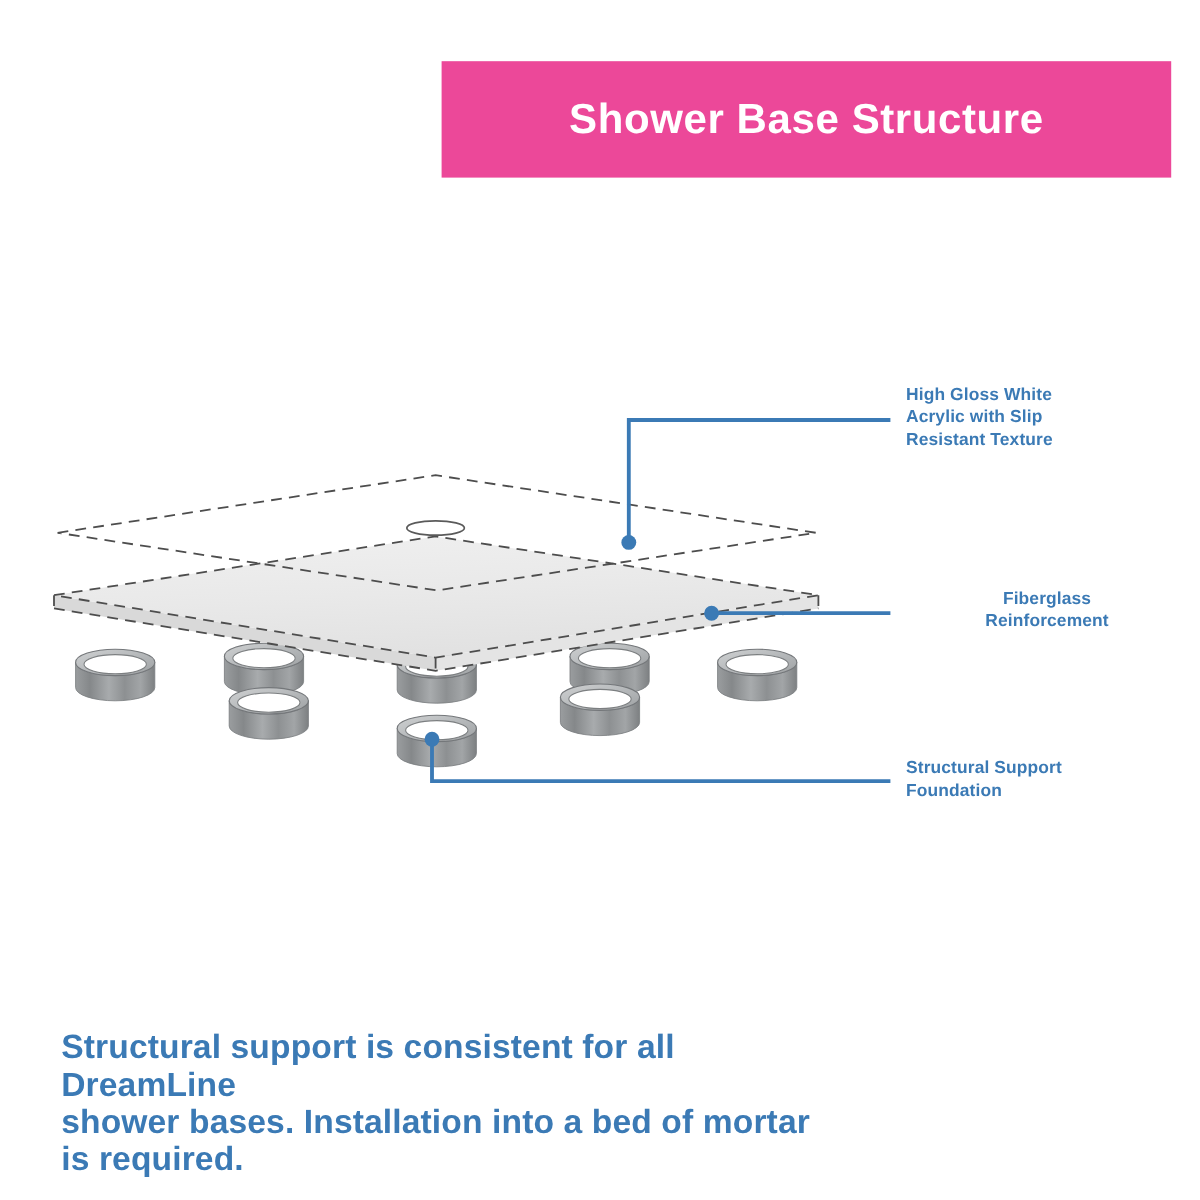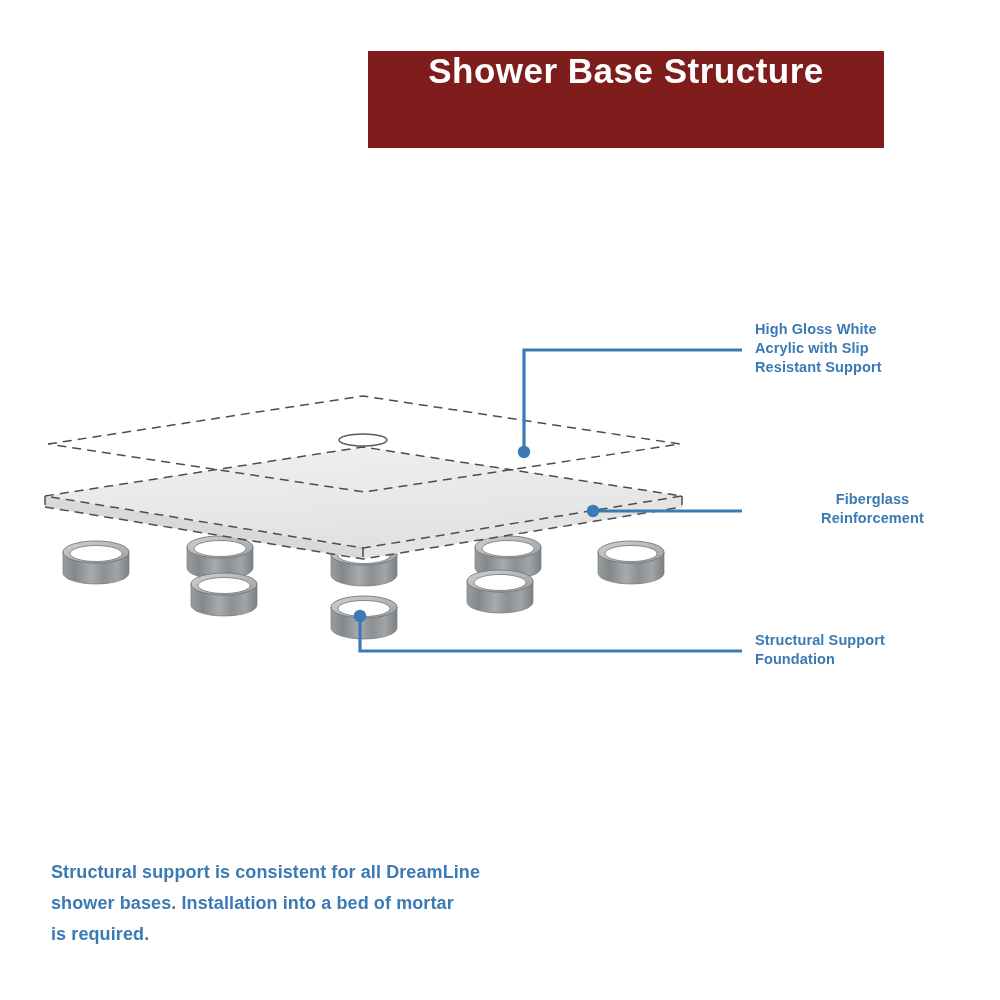--- a/index.html
+++ b/index.html
@@ -18,25 +18,25 @@
     position: absolute;
     left: 0; top: 0;
     width: 1000px;
     height: 1000px;
   }
   
   .banner {
     position: absolute;
     left: 368px;
     top: 51px;
-    width: 516px;
+    width: 608px;
     height: 97px;
-    background: #7f1d1d;
+    background: #ec4899;
     display: flex;
-    align-items: flex-start;
+    align-items: center;
     justify-content: center;
     box-sizing: border-box;
   }
   .banner-title {
     color: #ffffff;
     font-size: 35px;
     font-weight: bold;
     letter-spacing: 0.5px;
     white-space: nowrap;
   }
@@ -53,21 +53,21 @@
   #label-acrylic { left: 755px; top: 320px; width: 235px; }
   #label-fiberglass { left: 755px; top: 490px; width: 235px; text-align: center; }
   #label-support { left: 755px; top: 631px; width: 235px; }
   
   .caption {
     position: absolute;
     left: 51px;
     top: 857px;
     width: 640px;
     color: #3b7ab5;
-    font-size: 18px;
+    font-size: 28px;
     font-weight: bold;
     line-height: 31px;
     white-space: pre-line;
     letter-spacing: 0.1px;
   }
 </style>
 </head>
 <body>
 
 <svg id="canvas" viewBox="0 0 1000 1000" xmlns="http://www.w3.org/2000/svg">
@@ -153,21 +153,21 @@
     <circle cx="360" cy="616" r="6.2" fill="#3b7ab5"></circle>
   </g>
 </svg>
 
 <div class="banner">
   <span class="banner-title">Shower Base Structure</span>
 </div>
 
 <div class="callout-label" id="label-acrylic">High Gloss White
 Acrylic with Slip
-Resistant Support</div>
+Resistant Texture</div>
 
 <div class="callout-label" id="label-fiberglass">Fiberglass
 Reinforcement</div>
 
 <div class="callout-label" id="label-support">Structural Support
 Foundation</div>
 
 <div class="caption">Structural support is consistent for all DreamLine
 shower bases. Installation into a bed of mortar
 is required.</div>

